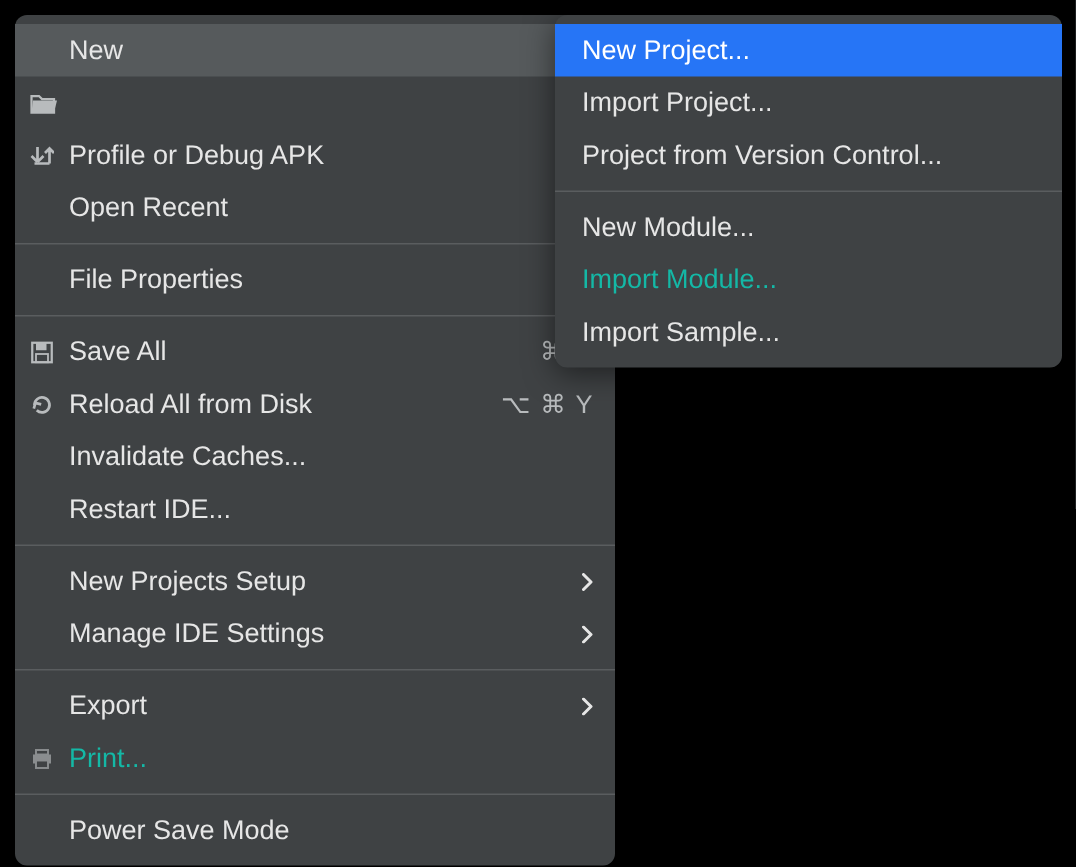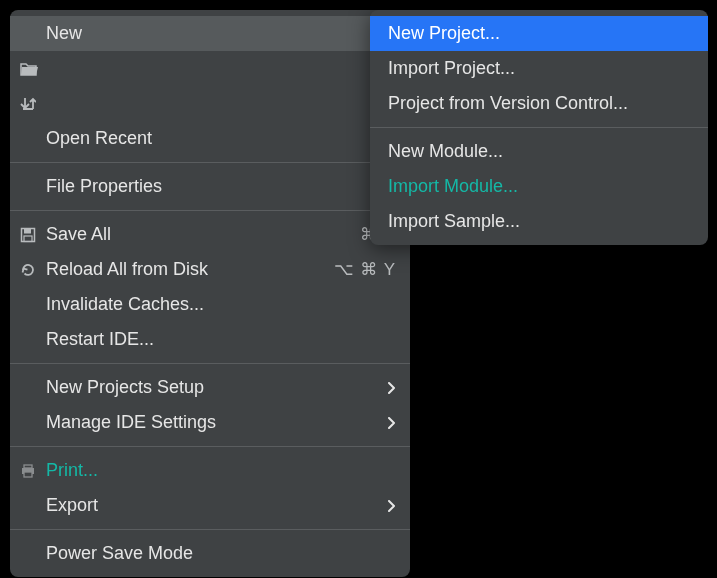--- a/index.html
+++ b/index.html
@@ -102,20 +102,21 @@
     </span>
   </div>
 
   <div class="menu-item">
     <span class="icon-slot">
       <svg width="16" height="16" viewBox="0 0 16 16">
           <path d="M3 13 V3 M3 3 H13 M6 10 L3 13 L0 10" stroke="#B8BBBD" stroke-width="1.8" fill="none" transform="rotate(180 8 8)"></path>
           <path d="M2 14 V4 M2 4 L6 8 M2 4 L-2 8" stroke="#B8BBBD" stroke-width="1.8" fill="none" transform="translate(3,0) scale(1,-1) translate(0,-16)"></path>
         </svg>
     </span>
+    <span class="label">Profile or Debug APK</span>
   </div>
 
   <div class="menu-item">
     <span class="icon-slot"></span>
     <span class="label">Open Recent</span>
     <span class="chevron">
       <svg width="8" height="12" viewBox="0 0 8 12">
           <path d="M1 1 L6 6 L1 11" stroke="#E6E6E6" stroke-width="2" fill="none" stroke-linecap="round" stroke-linejoin="round"></path>
         </svg>
     </span>
@@ -185,41 +186,41 @@
     <span class="label">Manage IDE Settings</span>
     <span class="chevron">
       <svg width="8" height="12" viewBox="0 0 8 12">
           <path d="M1 1 L6 6 L1 11" stroke="#E6E6E6" stroke-width="2" fill="none" stroke-linecap="round" stroke-linejoin="round"></path>
         </svg>
     </span>
   </div>
 
   <div class="separator"></div>
 
+  <div class="menu-item">
+    <span class="icon-slot"></span>
+    <span class="label">Export</span>
+    <span class="chevron">
+      <svg width="8" height="12" viewBox="0 0 8 12">
+          <path d="M1 1 L6 6 L1 11" stroke="#E6E6E6" stroke-width="2" fill="none" stroke-linecap="round" stroke-linejoin="round"></path>
+        </svg>
+    </span>
+  </div>
+
   <div class="menu-item disabled">
     <span class="icon-slot">
       <svg width="16" height="16" viewBox="0 0 16 16">
           <rect x="2" y="5" width="12" height="6" fill="#8A8D8F"></rect>
           <rect x="4" y="2" width="8" height="3" stroke="#8A8D8F" stroke-width="1.3" fill="none"></rect>
           <rect x="4" y="9" width="8" height="5" stroke="#8A8D8F" stroke-width="1.3" fill="#3F4244"></rect>
         </svg>
     </span>
     <span class="label">Print...</span>
   </div>
 
-  <div class="menu-item">
-    <span class="icon-slot"></span>
-    <span class="label">Export</span>
-    <span class="chevron">
-      <svg width="8" height="12" viewBox="0 0 8 12">
-          <path d="M1 1 L6 6 L1 11" stroke="#E6E6E6" stroke-width="2" fill="none" stroke-linecap="round" stroke-linejoin="round"></path>
-        </svg>
-    </span>
-  </div>
-
   <div class="separator"></div>
 
   <div class="menu-item">
     <span class="icon-slot"></span>
     <span class="label">Power Save Mode</span>
   </div>
 
 </div>
 
 <div class="menu menu-sub">

